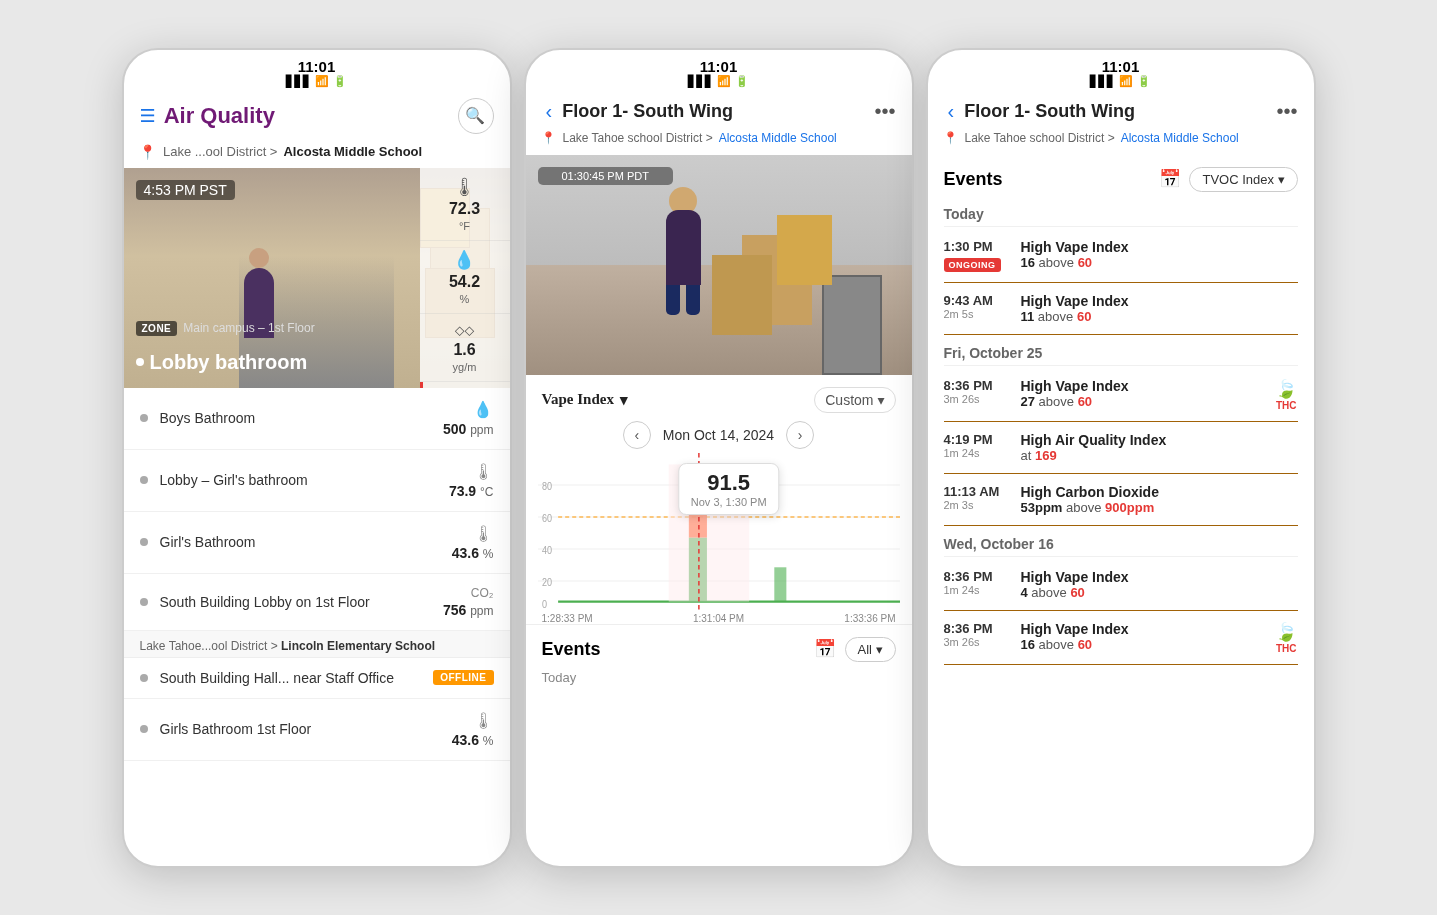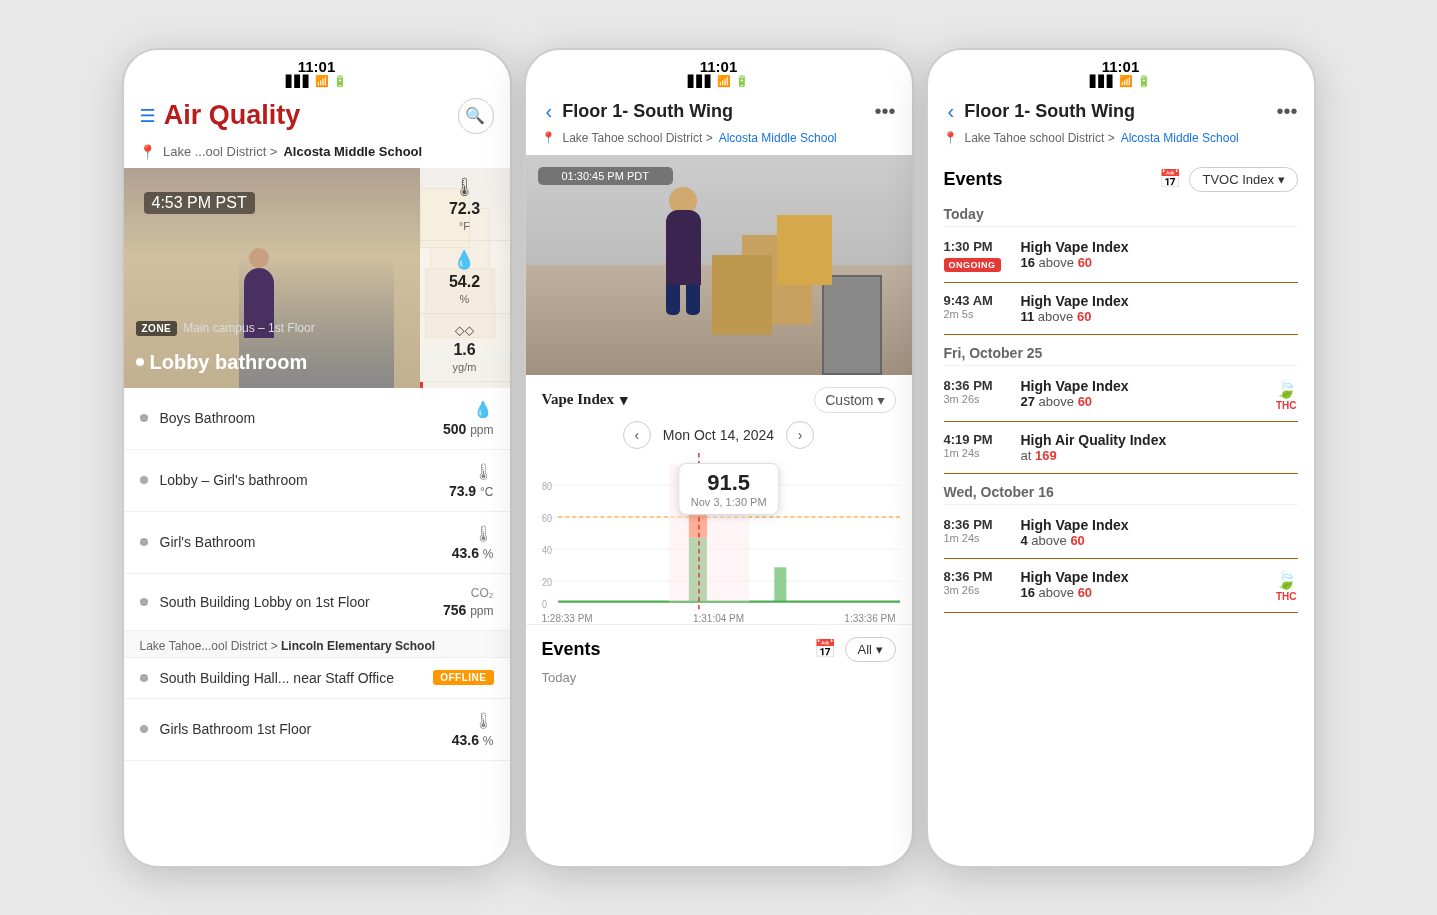--- a/index.html
+++ b/index.html
@@ -43,21 +43,21 @@
 
     
     .s1-header {
       display: flex;
       align-items: center;
       justify-content: space-between;
       padding: 6px 16px 8px;
     }
     .s1-header-left { display: flex; align-items: center; gap: 8px; }
     .hamburger-icon { font-size: 18px; color: #1a73e8; }
-    .s1-title { font-size: 27px; font-weight: 700; color: #b91c1c; }
+    .s1-title { font-size: 22px; font-weight: 700; color: #701a75; }
     .search-btn {
       width: 36px; height: 36px;
       border: 1.5px solid #ccc;
       border-radius: 50%;
       display: flex; align-items: center; justify-content: center;
       font-size: 16px; color: #555; cursor: pointer; background: #fff;
     }
     .location-bar {
       display: flex; align-items: center; gap: 6px;
       padding: 2px 16px 8px;
@@ -99,25 +99,24 @@
     .person-sim::before {
       content: '';
       position: absolute;
       top: -20px; left: 5px;
       width: 20px; height: 20px;
       background: #c8a080;
       border-radius: 50%;
     }
 
     .cam-timestamp {
-      position: absolute; top: 12px; left: 20px;
+      position: absolute; top: 12px; left: 12px;
       background: rgba(0,0,0,0.5);
-      color: #fff; font-size: 16px; padding: 2px 8px;
+      color: #fff; font-size: 14px; padding: 2px 8px;
       border-radius: 4px;
-      margin-top: 12px;
     }
     .cam-zone {
       position: absolute; bottom: 52px; left: 12px;
       display: flex; align-items: center; gap: 6px;
     }
     .zone-badge {
       background: rgba(0,0,0,0.6);
       color: #fff; font-size: 10px;
       padding: 2px 6px; border-radius: 3px;
       font-weight: 600; letter-spacing: 0.5px;
@@ -677,20 +676,32 @@
         <div class="event-duration">1m 24s</div>
       </div>
       <div class="event-info">
         <div class="event-name">High Air Quality Index</div>
         <div class="event-detail">
           at <span class="threshold">169</span>
         </div>
       </div>
     </div>
 
+    <div class="event-row">
+      <div class="event-time-block">
+        <div class="event-time">11:13 AM</div>
+        <div class="event-duration">2m 3s</div>
+      </div>
+      <div class="event-info">
+        <div class="event-name">High Carbon Dioxide</div>
+        <div class="event-detail">
+          <span class="num">53ppm</span> above <span class="threshold">900ppm</span>
+        </div>
+      </div>
+    </div>
 
     <div class="date-group-label">Wed, October 16</div>
 
     <div class="event-row">
       <div class="event-time-block">
         <div class="event-time">8:36 PM</div>
         <div class="event-duration">1m 24s</div>
       </div>
       <div class="event-info">
         <div class="event-name">High Vape Index</div>

